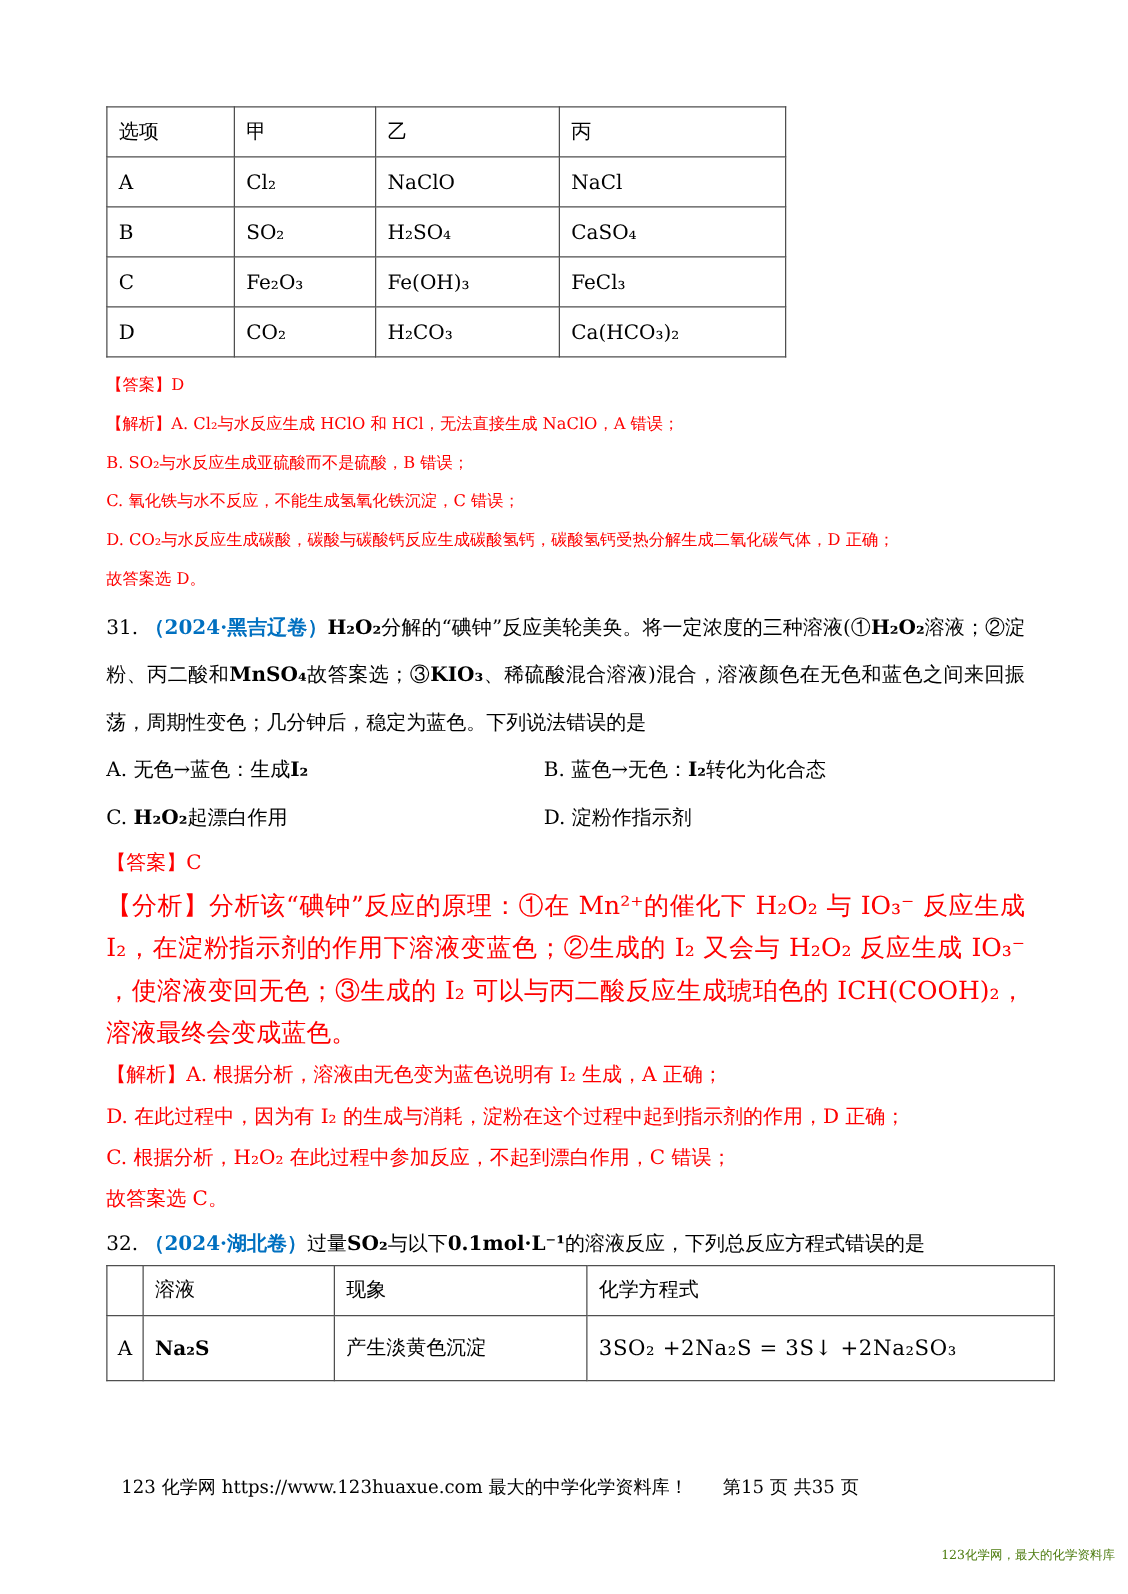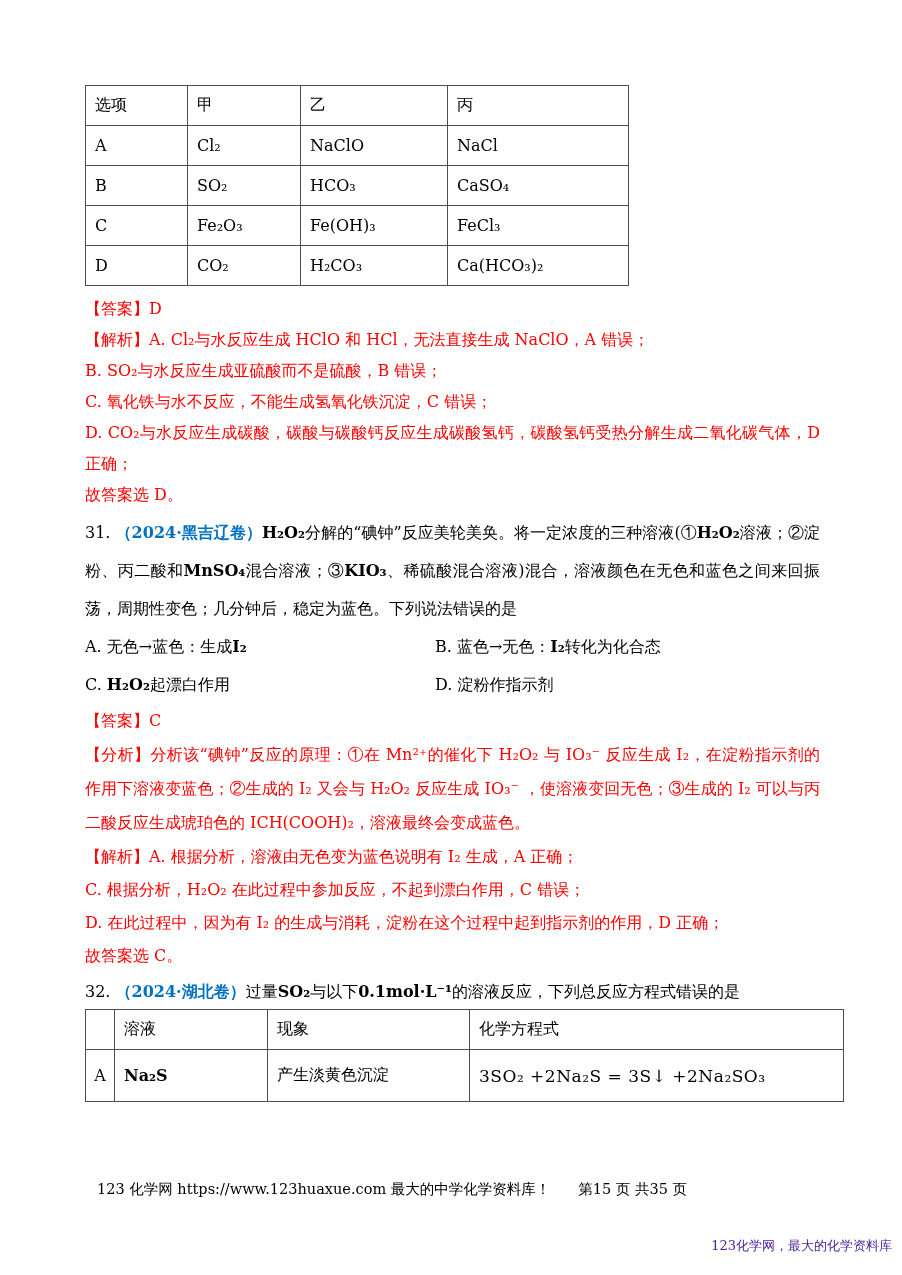--- a/index.html
+++ b/index.html
@@ -21,35 +21,35 @@
   .t2{width:727px;margin-top:0;}
   .t2 .hrow td{height:39px;}
   .t2 .drow td{height:51px;}
   .t2 .c0{width:28px;text-align:center;padding-left:0;}
   .t2 .c1{width:143px;}
   .t2 .c2{width:192px;}
   .t2 .c3{width:364px;}
   .eq{font-weight:normal;font-size:17px;letter-spacing:.5px;}
   
   .sol30{margin-top:7px;}
-  .sol30 .ln{font-size:16px;line-height:31px;text-align:justify;}
+  .sol30 .ln{font-size:13px;line-height:31px;text-align:justify;}
   .q-para{font-size:16px;line-height:38px;text-align:justify;margin-top:4px;}
   .opt-grid{display:grid;grid-template-columns:350px auto;font-size:16px;line-height:38px;}
   .ansline{font-size:16px;line-height:34px;}
-  .ana-para{font-size:16px;line-height:34px;text-align:justify;}
+  .ana-para{font-size:20px;line-height:34px;text-align:justify;}
   .exp .ln{font-size:16px;line-height:33px;text-align:justify;}
   .q32-para{font-size:16px;line-height:34px;margin-top:3px;}
   
   .footer{
     position:absolute;left:0;top:1180px;width:784px;text-align:center;
     font-size:14.5px;color:#000;
   }
   .footer .pageinfo{margin-left:28px;}
   .watermark{
-    position:absolute;right:10px;top:1237px;font-size:13px;color:#4c1d95;
+    position:absolute;right:10px;top:1237px;font-size:10px;color:#4d7c0f;
     font-family:"DejaVu Serif","Liberation Serif",serif;
   }
 </style>
 </head>
 <body>
 
 <div class="content">
 
   <table class="t1">
     <tbody>
@@ -61,21 +61,21 @@
       </tr>
       <tr>
         <td class="c0">A</td>
         <td class="c1">Cl₂</td>
         <td class="c2">NaClO</td>
         <td class="c3">NaCl</td>
       </tr>
       <tr>
         <td class="c0">B</td>
         <td class="c1">SO₂</td>
-        <td class="c2">HCO₃</td>
+        <td class="c2">H₂SO₄</td>
         <td class="c3">CaSO₄</td>
       </tr>
       <tr>
         <td class="c0">C</td>
         <td class="c1">Fe₂O₃</td>
         <td class="c2">Fe(OH)₃</td>
         <td class="c3">FeCl₃</td>
       </tr>
       <tr>
         <td class="c0">D</td>
@@ -88,37 +88,37 @@
 
   <div class="sol30 red">
     <div class="ln">【答案】D</div>
     <div class="ln">【解析】A. Cl₂与水反应生成 HClO 和 HCl，无法直接生成 NaClO，A 错误；</div>
     <div class="ln">B. SO₂与水反应生成亚硫酸而不是硫酸，B 错误；</div>
     <div class="ln">C. 氧化铁与水不反应，不能生成氢氧化铁沉淀，C 错误；</div>
     <div class="ln">D. CO₂与水反应生成碳酸，碳酸与碳酸钙反应生成碳酸氢钙，碳酸氢钙受热分解生成二氧化碳气体，D 正确；</div>
     <div class="ln">故答案选 D。</div>
   </div>
 
-  <div class="q-para"><span>31. </span><span class="blue b">（2024·黑吉辽卷）</span><span class="b">H₂O₂</span><span>分解的“碘钟”反应美轮美奂。将一定浓度的三种溶液(①</span><span class="b">H₂O₂</span><span>溶液；②淀粉、丙二酸和</span><span class="b">MnSO₄</span><span>混合溶液；③</span><span class="b">KIO₃</span><span>、稀硫酸混合溶液)混合，溶液颜色在无色和蓝色之间来回振荡，周期性变色；几分钟后，稳定为蓝色。下列说法错误的是</span></div>
+  <div class="q-para"><span>31. </span><span class="blue b">（2024·黑吉辽卷）</span><span class="b">H₂O₂</span><span>分解的“碘钟”反应美轮美奂。将一定浓度的三种溶液(①</span><span class="b">H₂O₂</span><span>溶液；②淀粉、丙二酸和</span><span class="b">MnSO₄</span><span>故答案选；③</span><span class="b">KIO₃</span><span>、稀硫酸混合溶液)混合，溶液颜色在无色和蓝色之间来回振荡，周期性变色；几分钟后，稳定为蓝色。下列说法错误的是</span></div>
 
   <div class="opt-grid">
     <div><span>A. 无色→蓝色：生成</span><span class="b">I₂</span></div>
     <div><span>B. 蓝色→无色：</span><span class="b">I₂</span><span>转化为化合态</span></div>
     <div><span>C. </span><span class="b">H₂O₂</span><span>起漂白作用</span></div>
     <div><span>D. 淀粉作指示剂</span></div>
   </div>
 
   <div class="ansline red">【答案】C</div>
 
   <div class="ana-para red">【分析】分析该“碘钟”反应的原理：①在 Mn²⁺的催化下 H₂O₂ 与 IO₃⁻ 反应生成 I₂，在淀粉指示剂的作用下溶液变蓝色；②生成的 I₂ 又会与 H₂O₂ 反应生成 IO₃⁻ ，使溶液变回无色；③生成的 I₂ 可以与丙二酸反应生成琥珀色的 ICH(COOH)₂，溶液最终会变成蓝色。</div>
 
   <div class="exp red">
     <div class="ln">【解析】A. 根据分析，溶液由无色变为蓝色说明有 I₂ 生成，A 正确；</div>
+    <div class="ln">D. 在此过程中，因为有 I₂ 的生成与消耗，淀粉在这个过程中起到指示剂的作用，D 正确；</div>
     <div class="ln">C. 根据分析，H₂O₂ 在此过程中参加反应，不起到漂白作用，C 错误；</div>
-    <div class="ln">D. 在此过程中，因为有 I₂ 的生成与消耗，淀粉在这个过程中起到指示剂的作用，D 正确；</div>
     <div class="ln">故答案选 C。</div>
   </div>
 
   <div class="q32-para"><span>32. </span><span class="blue b">（2024·湖北卷）</span><span>过量</span><span class="b">SO₂</span><span>与以下</span><span class="b">0.1mol·L⁻¹</span><span>的溶液反应，下列总反应方程式错误的是</span></div>
 
   <table class="t2">
     <tbody>
       <tr class="hrow">
         <td class="c0"></td>
         <td class="c1">溶液</td>

